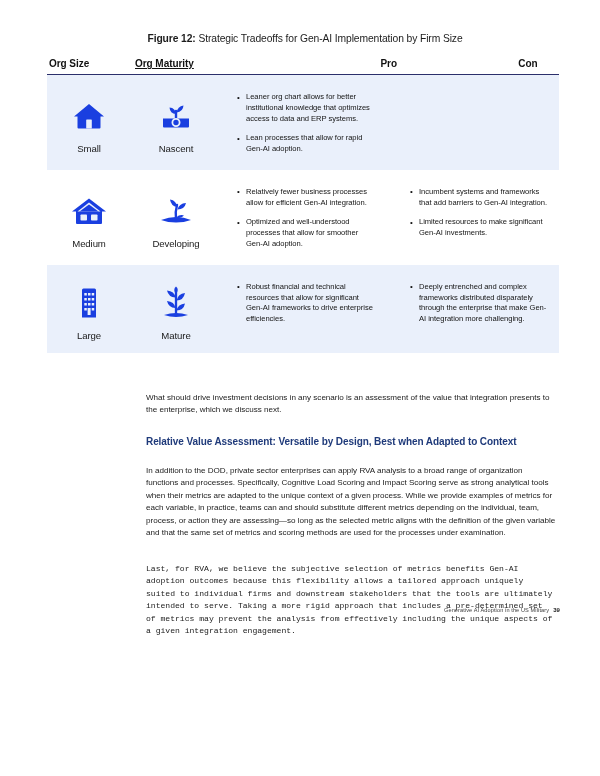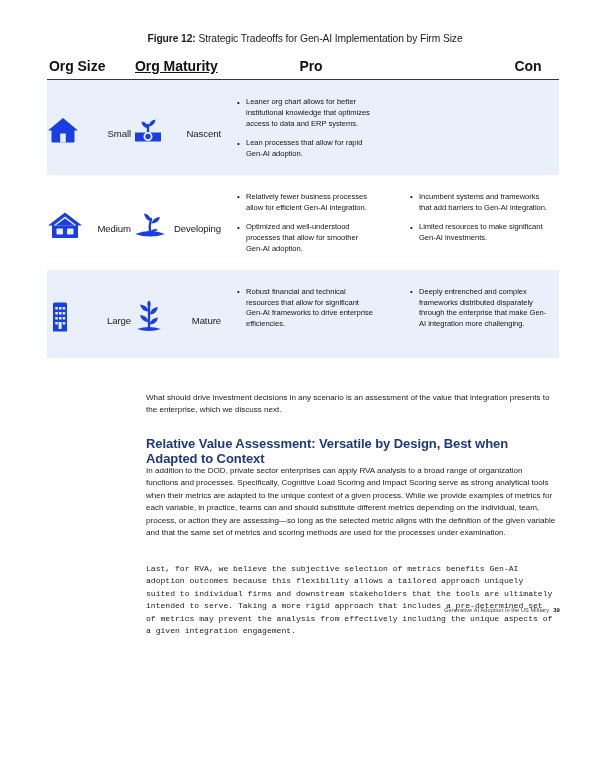--- a/index.html
+++ b/index.html
@@ -44,49 +44,49 @@
     top: 58px;
     left: 47px;
     width: 512px;
   }
   .thead {
     display: flex;
     border-bottom: 1.4px solid #2b2f6b;
     padding-bottom: 5px;
   }
   .th {
-    font-size: 14px;
+    font-size: 10px;
     font-weight: bold;
     color: #111111;
     letter-spacing: -0.05px;
   }
   .col-size   { width: 84px; flex: 0 0 84px; }
   .col-mat    { width: 90px; flex: 0 0 90px; }
   .col-pro    { width: 172px; flex: 0 0 172px; }
   .col-con    { width: 166px; flex: 0 0 166px; }
 
   .th.col-size { padding-left: 2px; }
   .th.col-mat  { padding-left: 2px; text-decoration: underline; }
-  .th.col-pro  { text-align: center; padding-right: 48px; }
+  .th.col-pro  { text-align: right; padding-right: 48px; }
   .th.col-con  { text-align: center; padding-right: 12px; }
 
   .trow {
     display: flex;
     min-height: 88px;
     box-sizing: border-box;
     padding: 11px 0 9px 0;
   }
   .trow.shaded { background: #eaf0fb; }
   .trow.plain  { background: #ffffff; }
 
   .cell-icon {
     display: flex;
-    flex-direction: row;
+    flex-direction: column;
     align-items: center;
-    justify-content: space-between;
+    justify-content: center;
     padding-top: 4px;
   }
   .icon-wrap {
     height: 40px;
     display: flex;
     align-items: center;
     justify-content: center;
   }
   .icon-label {
     margin-top: 7px;
@@ -129,21 +129,21 @@
   }
   .para {
     font-size: 8.1px;
     line-height: 1.54;
     color: #1b1b1b;
     margin: 0;
     letter-spacing: -0.02px;
     text-align: left;
   }
   .section-heading {
-    font-size: 13px;
+    font-size: 10px;
     font-weight: bold;
     color: #1f3a7a;
     letter-spacing: -0.08px;
     margin: 0;
   }
 
   #intro-para  { top: 392px; }
   #heading-rva { top: 436px; }
   #para-1      { top: 465px; }
   #para-2      { top: 563px; font-family: Liberation Mono, monospace; }

